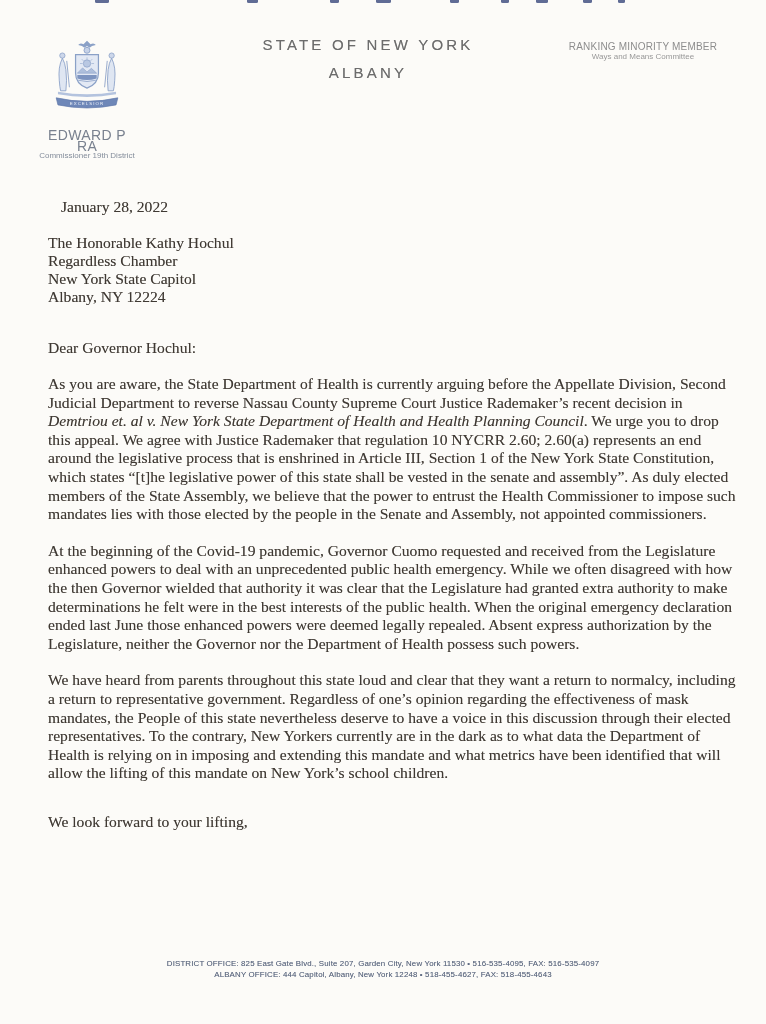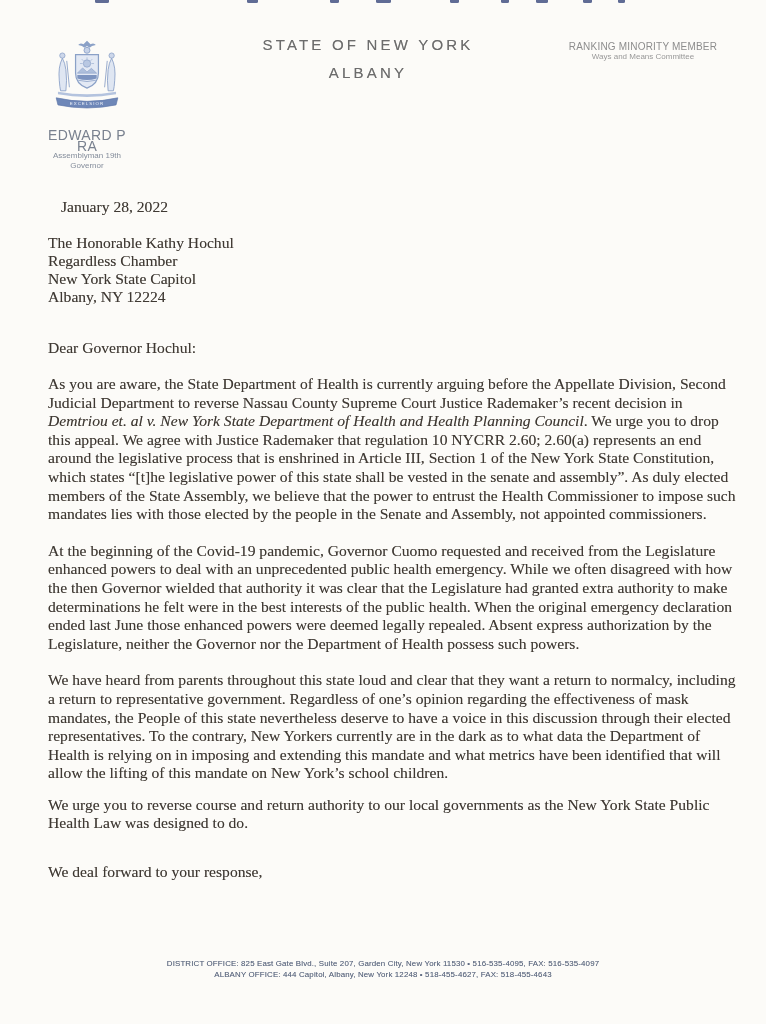--- a/index.html
+++ b/index.html
@@ -124,21 +124,21 @@
         <circle cx="78" cy="20" r="3" fill="#cdd7ea" stroke="#8ba1c7" stroke-width=".9"></circle>
         <path d="M78 23 Q83 33 81.5 48 Q81 56 80 60 H74 Q72.5 48 74 36 Q75 28 78 23 Z" fill="#dfe6f2" stroke="#8ba1c7" stroke-width="1"></path>
         <line x1="73" y1="26" x2="70" y2="56" stroke="#8ba1c7" stroke-width="1"></line>
 
         <path d="M17 61 Q50 67 83 61 L83 64 Q50 70 17 64 Z" fill="#b4c3de"></path>
 
         <path d="M15 68 Q50 76 85 68 L83 76 Q50 83 17 76 Z" fill="#6e87b8" stroke="#5f78aa" stroke-width=".8"></path>
         <text x="50" y="75.6" text-anchor="middle" font-family="Liberation Sans, sans-serif" font-size="5" letter-spacing="1.2" fill="#eef2f9">EXCELSIOR</text>
       </svg>
       <div class="official-name">EDWARD P RA</div>
-      <div class="official-title">Assemblyman 19th Governor</div>
+      <div class="official-title">Commissioner 19th District</div>
     </div>
 
     <div class="lh-center">
       <div>STATE OF NEW YORK</div>
       <div>ALBANY</div>
     </div>
 
     <div class="lh-right">
       <div class="role">RANKING MINORITY MEMBER</div>
       <div class="committee">Ways and Means Committee</div>
@@ -157,23 +157,22 @@
     </div>
 
     <p class="salutation">Dear Governor Hochul:</p>
 
     <p class="para"><span>As you are aware, the State Department of Health is currently arguing before the Appellate Division, Second Judicial Department to reverse Nassau County Supreme Court Justice Rademaker’s recent decision in </span><em class="case-italic">Demtriou et. al v. New York State Department of Health and Health Planning Council</em><span>. We urge you to drop this appeal. We agree with Justice Rademaker that regulation 10 NYCRR 2.60; 2.60(a) represents an end around the legislative process that is enshrined in Article III, Section 1 of the New York State Constitution, which states “[t]he legislative power of this state shall be vested in the senate and assembly”. As duly elected members of the State Assembly, we believe that the power to entrust the Health Commissioner to impose such mandates lies with those elected by the people in the Senate and Assembly, not appointed commissioners.</span></p>
 
     <p class="para">At the beginning of the Covid-19 pandemic, Governor Cuomo requested and received from the Legislature enhanced powers to deal with an unprecedented public health emergency. While we often disagreed with how the then Governor wielded that authority it was clear that the Legislature had granted extra authority to make determinations he felt were in the best interests of the public health. When the original emergency declaration ended last June those enhanced powers were deemed legally repealed. Absent express authorization by the Legislature, neither the Governor nor the Department of Health possess such powers.</p>
 
     <p class="para">We have heard from parents throughout this state loud and clear that they want a return to normalcy, including a return to representative government. Regardless of one’s opinion regarding the effectiveness of mask mandates, the People of this state nevertheless deserve to have a voice in this discussion through their elected representatives. To the contrary, New Yorkers currently are in the dark as to what data the Department of Health is relying on in imposing and extending this mandate and what metrics have been identified that will allow the lifting of this mandate on New York’s school children.</p>
 
-    <p class="para tight">We urge you to reverse course and return authority to our local governments as the New York State Public Health Law was designed to do.</p>
 
-    <p class="closing">We deal forward to your response,</p>
+    <p class="closing">We look forward to your lifting,</p>
   </div>
 
   <div class="footer">
     <div>DISTRICT OFFICE: 825 East Gate Blvd., Suite 207, Garden City, New York 11530 • 516-535-4095, FAX: 516-535-4097</div>
     <div>ALBANY OFFICE: 444 Capitol, Albany, New York 12248 • 518-455-4627, FAX: 518-455-4643</div>
   </div>
 
 </div>
 
 </body></html>

